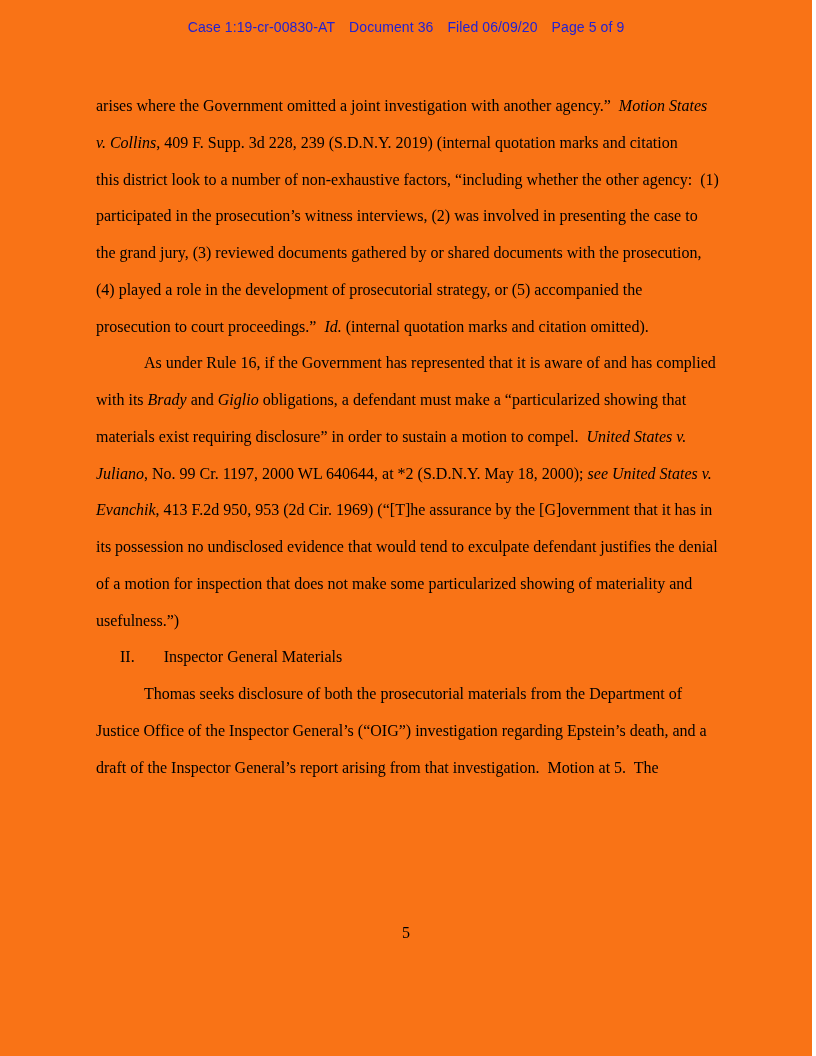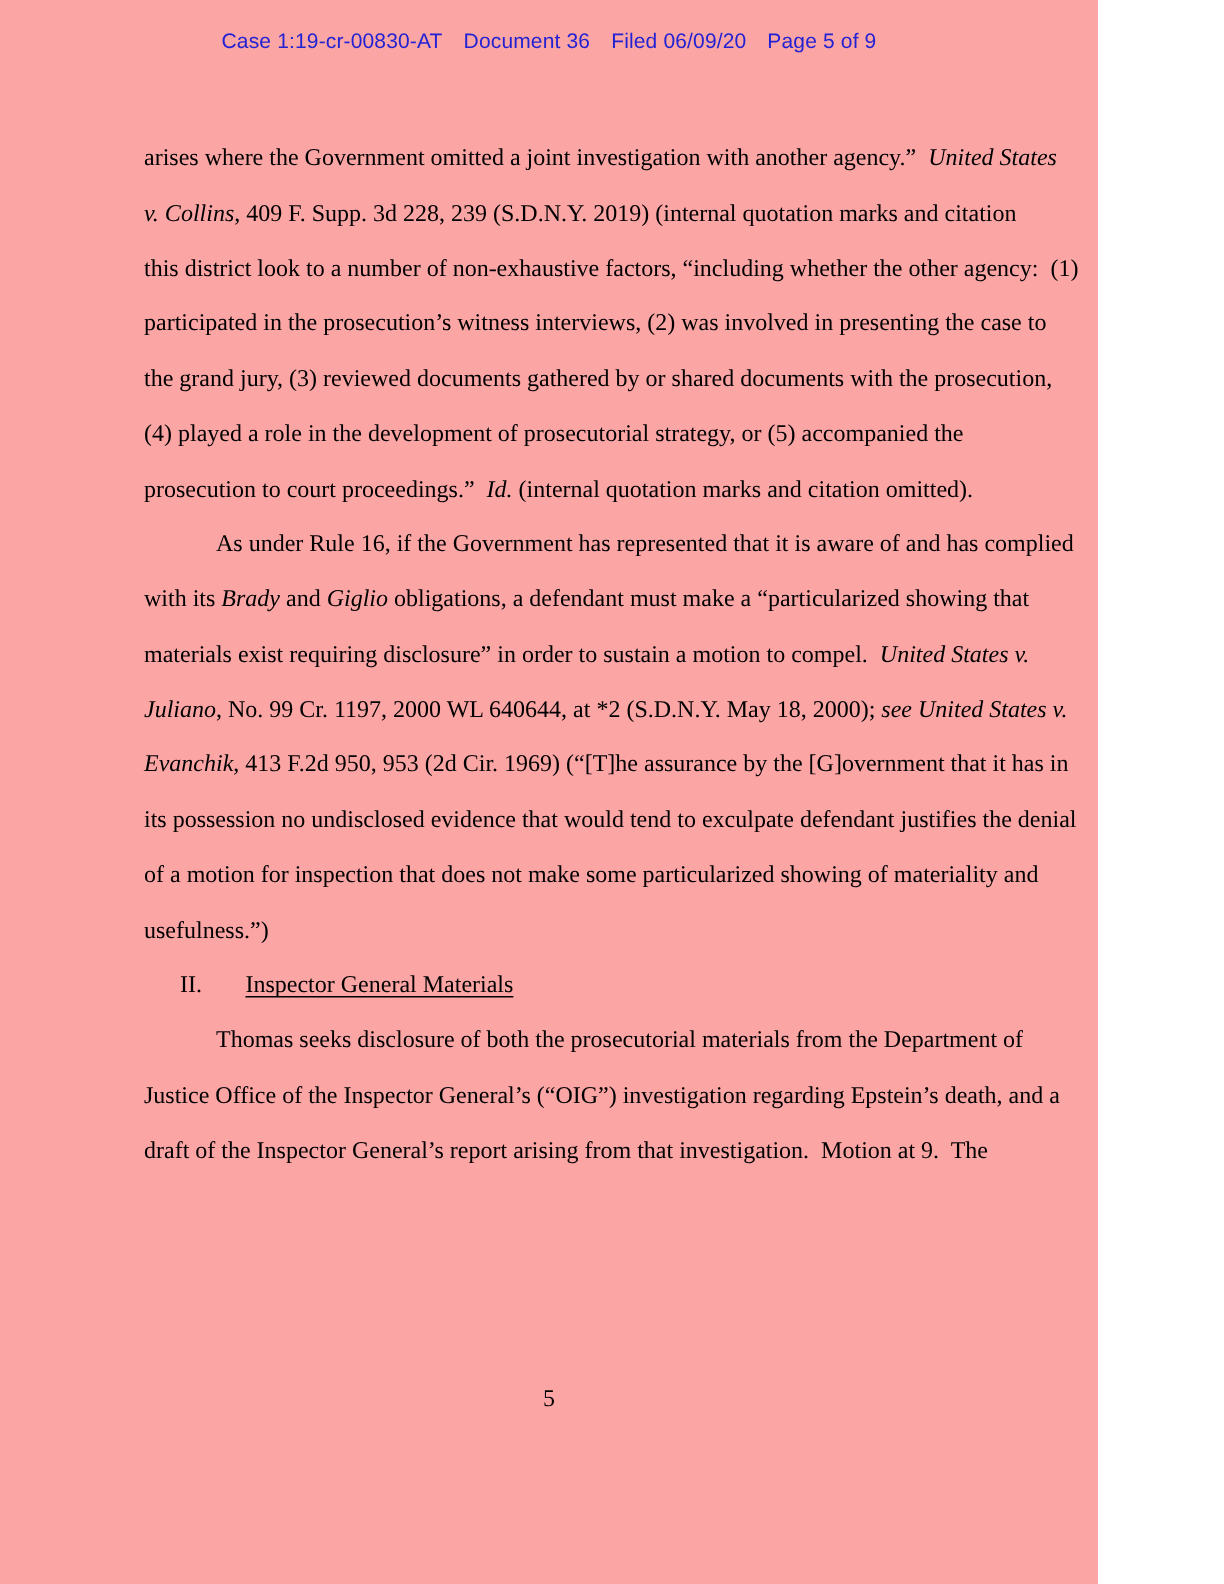--- a/index.html
+++ b/index.html
@@ -1,21 +1,21 @@
 <!DOCTYPE html>
 <html><head>
 <meta charset="utf-8">
 <style>
   * { margin: 0; padding: 0; box-sizing: border-box; }
   html, body { background: #ffffff; }
   .page {
     position: relative;
-    width: 732px;
+    width: 812px;
     height: 1056px;
-    background: #fca5a5;
+    background: #f97316;
     font-family: "Liberation Serif", serif;
     color: #000000;
     overflow: hidden;
   }
   .stamp {
     position: absolute;
     top: 19px;
     left: 0;
     width: 100%;
     text-align: center;
@@ -31,51 +31,51 @@
     left: 96px;
     width: 626px;
     font-size: 16px;
     line-height: 36.75px;
   }
   .line { white-space: pre; }
   .line span { white-space: pre; }
   .indent-paragraph { padding-left: 48px; }
   .indent-heading { padding-left: 24px; }
   .i { font-style: italic; }
-  .u { text-decoration: underline; text-underline-offset: 3px; }
+  .u { text-underline-offset: 3px; }
   .tab { display: inline-block; width: 29px; }
   .footer {
     position: absolute;
     top: 924px;
     left: 0;
     width: 100%;
     text-align: center;
     font-size: 16px;
   }
 </style>
 </head>
 <body>
 
 <div class="page">
   <div class="stamp" id="court-stamp" style="color: rgb(34, 34, 210);"><span class="stamp-part">Case 1:19-cr-00830-AT</span><span class="stamp-part">Document 36</span><span class="stamp-part">Filed 06/09/20</span><span class="stamp-part">Page 5 of 9</span></div>
   <div class="doc-body" id="doc-body">
-      <div class="line indent-none"><span class="n">arises where the Government omitted a joint investigation with another agency.”  </span><span class="i">United States</span></div>
+      <div class="line indent-none"><span class="n">arises where the Government omitted a joint investigation with another agency.”  </span><span class="i">Motion States</span></div>
       <div class="line indent-none"><span class="i">v. Collins</span><span class="n">, 409 F. Supp. 3d 228, 239 (S.D.N.Y. 2019) (internal quotation marks and citation</span></div>
       <div class="line indent-none"><span class="n">this district look to a number of non-exhaustive factors, “including whether the other agency:  (1)</span></div>
       <div class="line indent-none"><span class="n">participated in the prosecution’s witness interviews, (2) was involved in presenting the case to</span></div>
       <div class="line indent-none"><span class="n">the grand jury, (3) reviewed documents gathered by or shared documents with the prosecution,</span></div>
       <div class="line indent-none"><span class="n">(4) played a role in the development of prosecutorial strategy, or (5) accompanied the</span></div>
       <div class="line indent-none"><span class="n">prosecution to court proceedings.”  </span><span class="i">Id.</span><span class="n"> (internal quotation marks and citation omitted).</span></div>
       <div class="line indent-paragraph"><span class="n">As under Rule 16, if the Government has represented that it is aware of and has complied</span></div>
       <div class="line indent-none"><span class="n">with its </span><span class="i">Brady</span><span class="n"> and </span><span class="i">Giglio</span><span class="n"> obligations, a defendant must make a “particularized showing that</span></div>
       <div class="line indent-none"><span class="n">materials exist requiring disclosure” in order to sustain a motion to compel.  </span><span class="i">United States v.</span></div>
       <div class="line indent-none"><span class="i">Juliano</span><span class="n">, No. 99 Cr. 1197, 2000 WL 640644, at *2 (S.D.N.Y. May 18, 2000); </span><span class="i">see United States v.</span></div>
       <div class="line indent-none"><span class="i">Evanchik</span><span class="n">, 413 F.2d 950, 953 (2d Cir. 1969) (“[T]he assurance by the [G]overnment that it has in</span></div>
       <div class="line indent-none"><span class="n">its possession no undisclosed evidence that would tend to exculpate defendant justifies the denial</span></div>
       <div class="line indent-none"><span class="n">of a motion for inspection that does not make some particularized showing of materiality and</span></div>
       <div class="line indent-none"><span class="n">usefulness.”)</span></div>
       <div class="line indent-heading"><span class="n">II.</span><span class="tab"></span><span class="u">Inspector General Materials</span></div>
       <div class="line indent-paragraph"><span class="n">Thomas seeks disclosure of both the prosecutorial materials from the Department of</span></div>
       <div class="line indent-none"><span class="n">Justice Office of the Inspector General’s (“OIG”) investigation regarding Epstein’s death, and a</span></div>
-      <div class="line indent-none"><span class="n">draft of the Inspector General’s report arising from that investigation.  Motion at 9.  The</span></div>
+      <div class="line indent-none"><span class="n">draft of the Inspector General’s report arising from that investigation.  Motion at 5.  The</span></div>
     </div>
   <div class="footer">5</div>
 </div>
 
 </body></html>

